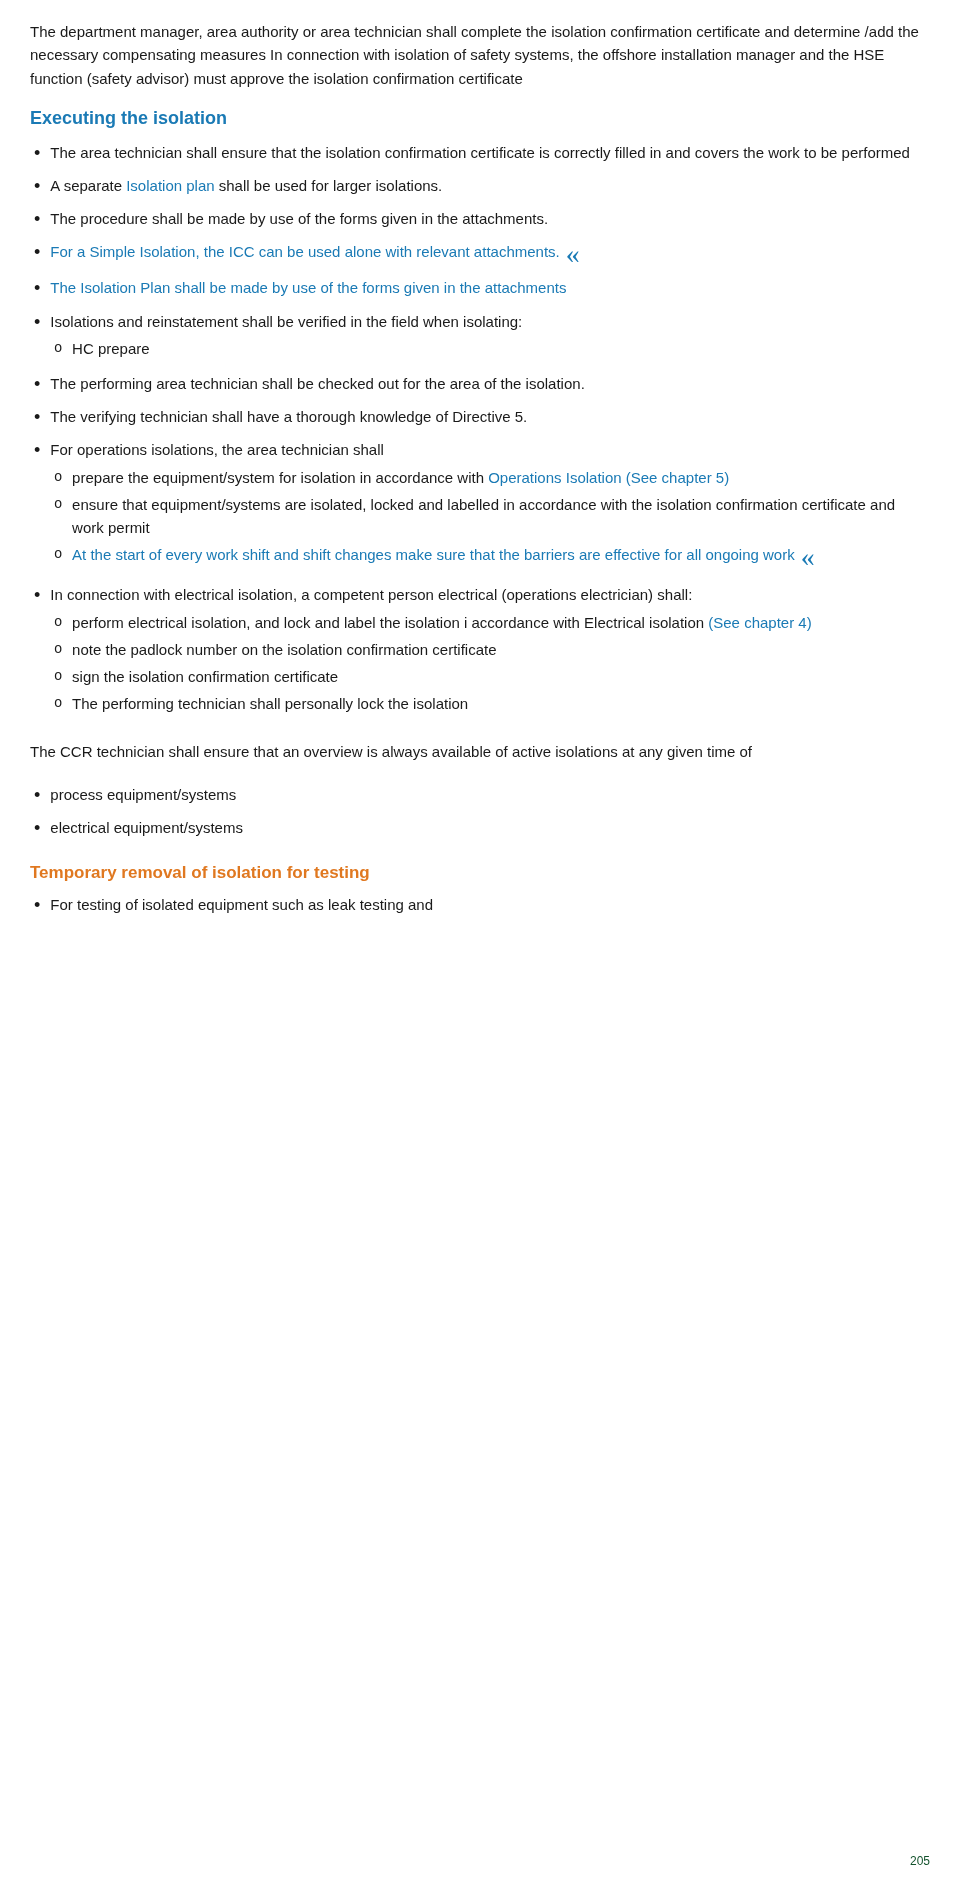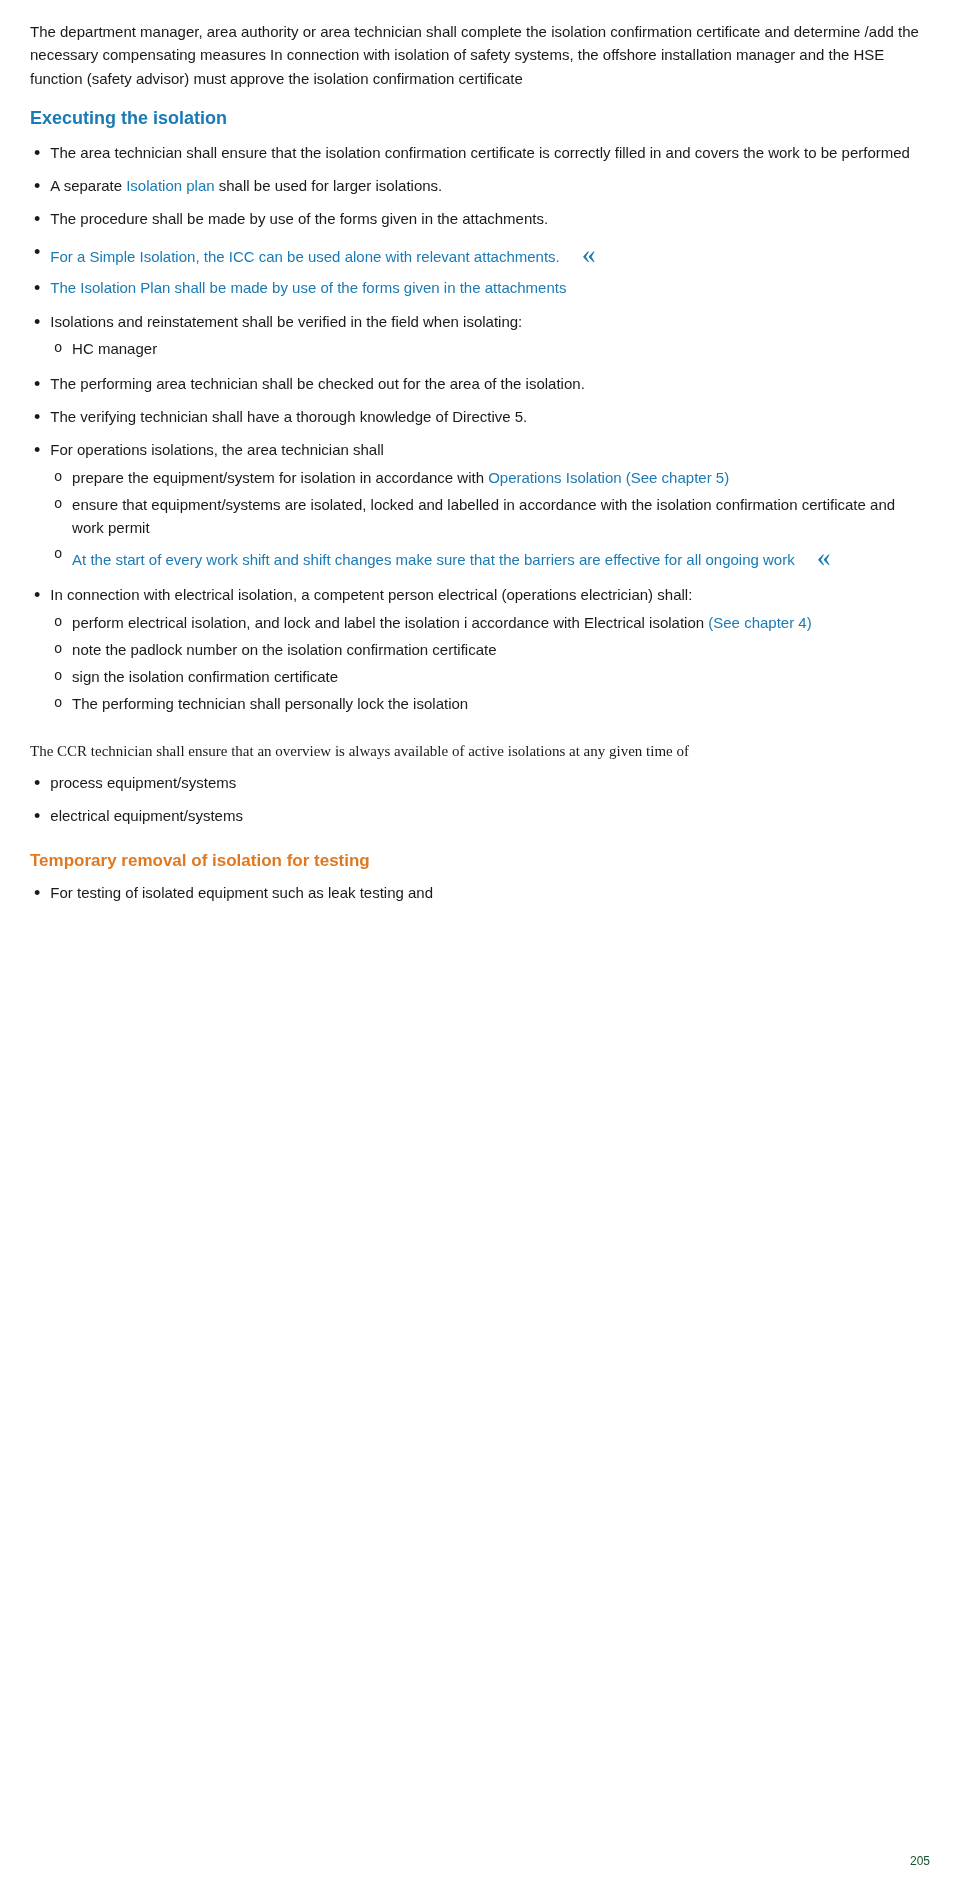--- a/index.html
+++ b/index.html
@@ -100,23 +100,22 @@
       color: #1a7ab5;
       text-decoration: none;
     }
 
     .link-blue-highlighted {
       color: #1a7ab5;
     }
 
     .highlight-row {
       display: flex;
-      align-items: flex-end;
+      align-items: flex-start;
       position: relative;
-      gap: 16px;
     }
 
     .quote-mark {
       color: #1a7ab5;
       font-size: 28px;
       margin-left: 6px;
       flex-shrink: 0;
       line-height: 1;
       font-family: Georgia, serif;
     }
@@ -181,21 +180,21 @@
         <span class="li-content">
           <span class="link-blue-highlighted">The Isolation Plan shall be made by use of the forms given in the attachments</span>
         </span>
       </li>
 
       <li>
         <span class="li-content">
           Isolations and reinstatement shall be verified in the field when isolating:
           <ul class="sub-list">
             <li>
-              <span class="li-content">HC manager</span>
+              <span class="li-content">HC prepare</span>
             </li>
           </ul>
         </span>
       </li>
 
       <li>
         <span class="li-content">
           The performing area technician shall be checked out for the area of the isolation.
         </span>
       </li>
@@ -245,21 +244,21 @@
               <span class="li-content">The performing technician shall personally lock the isolation</span>
             </li>
           </ul>
         </span>
       </li>
 
     </ul>
   </div>
 
   <div style="margin-top: 20px;">
-    <p class="intro-text" style="margin-bottom: 8px; font-family: Liberation Serif, serif;">The CCR technician shall ensure that an overview is always available of active isolations at any given time of</p>
+    <p class="intro-text" style="margin-bottom: 20px;">The CCR technician shall ensure that an overview is always available of active isolations at any given time of</p>
     <ul class="bullet-list">
       <li>
         <span class="li-content">process equipment/systems</span>
       </li>
       <li>
         <span class="li-content">electrical equipment/systems</span>
       </li>
     </ul>
   </div>
 

